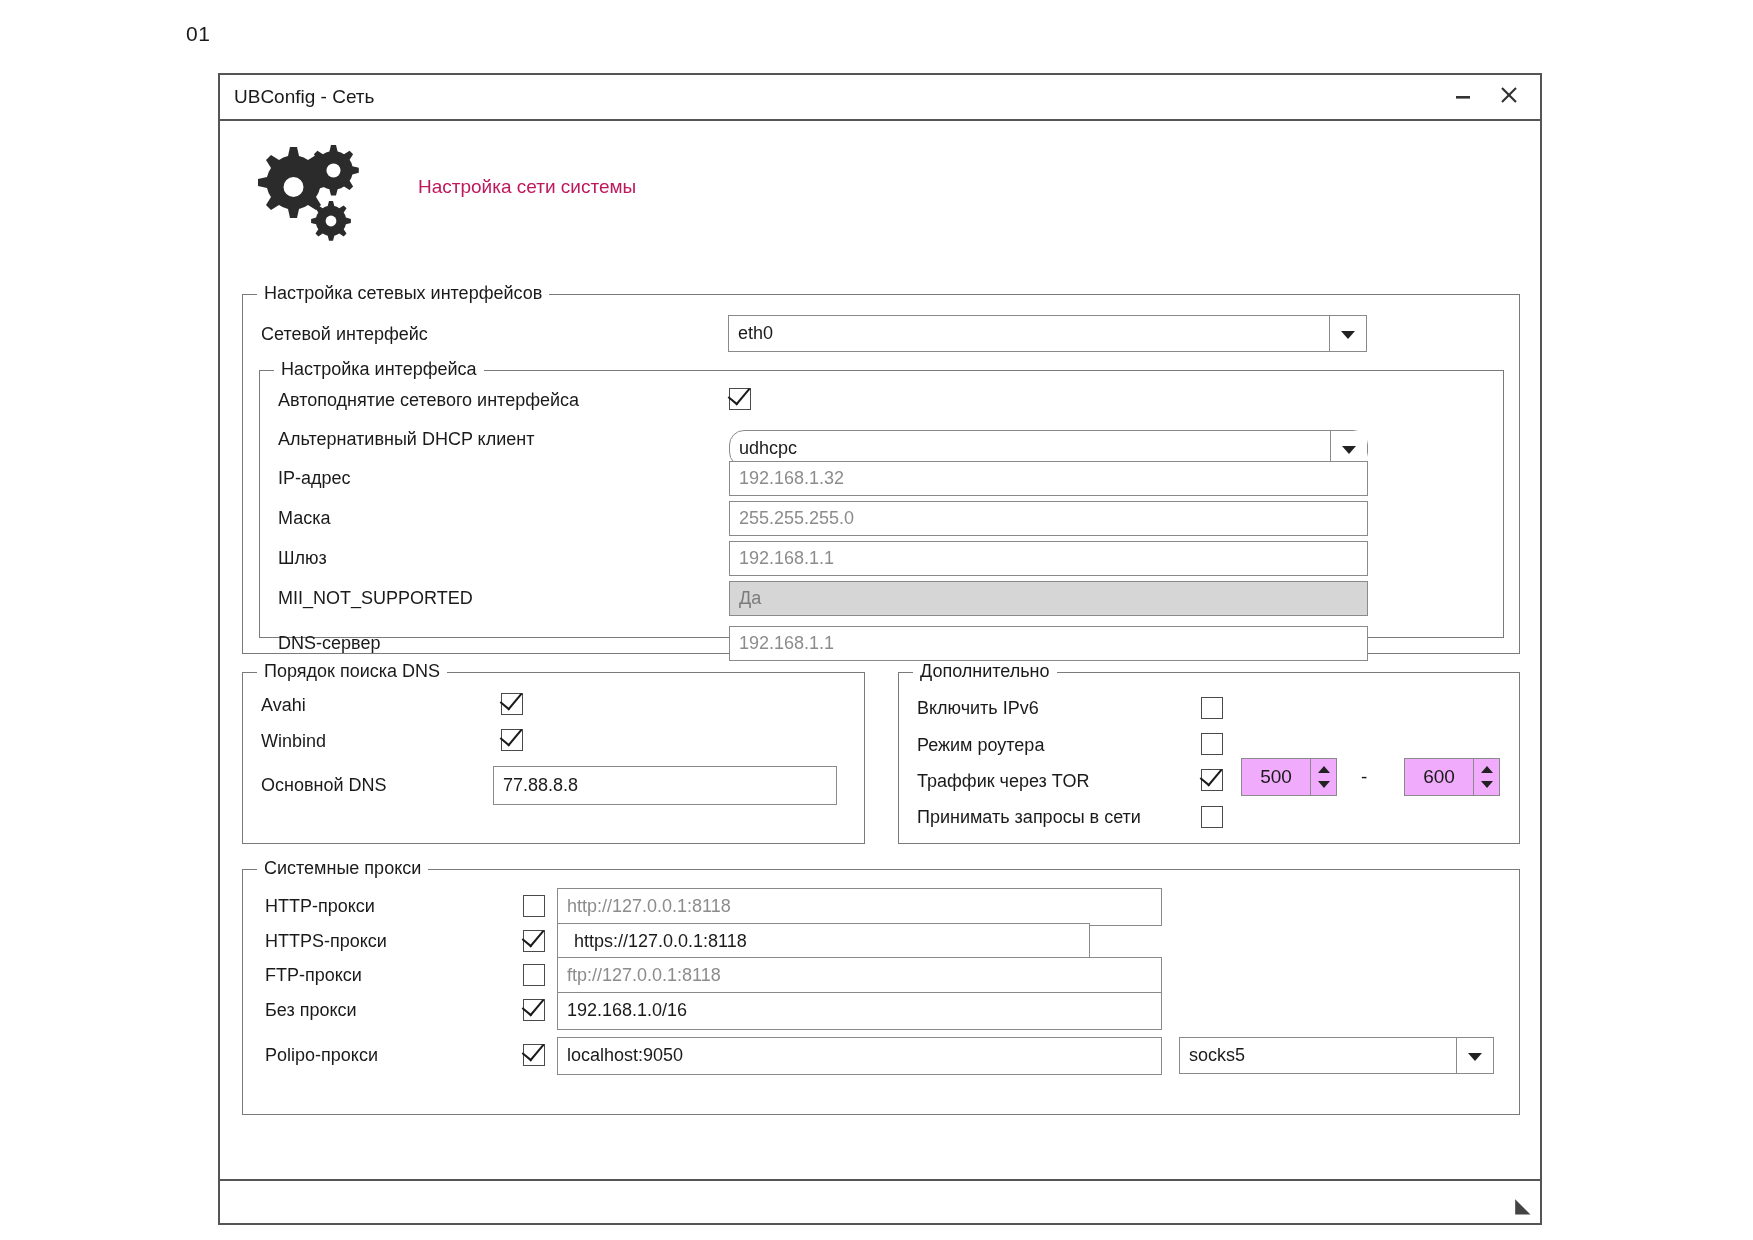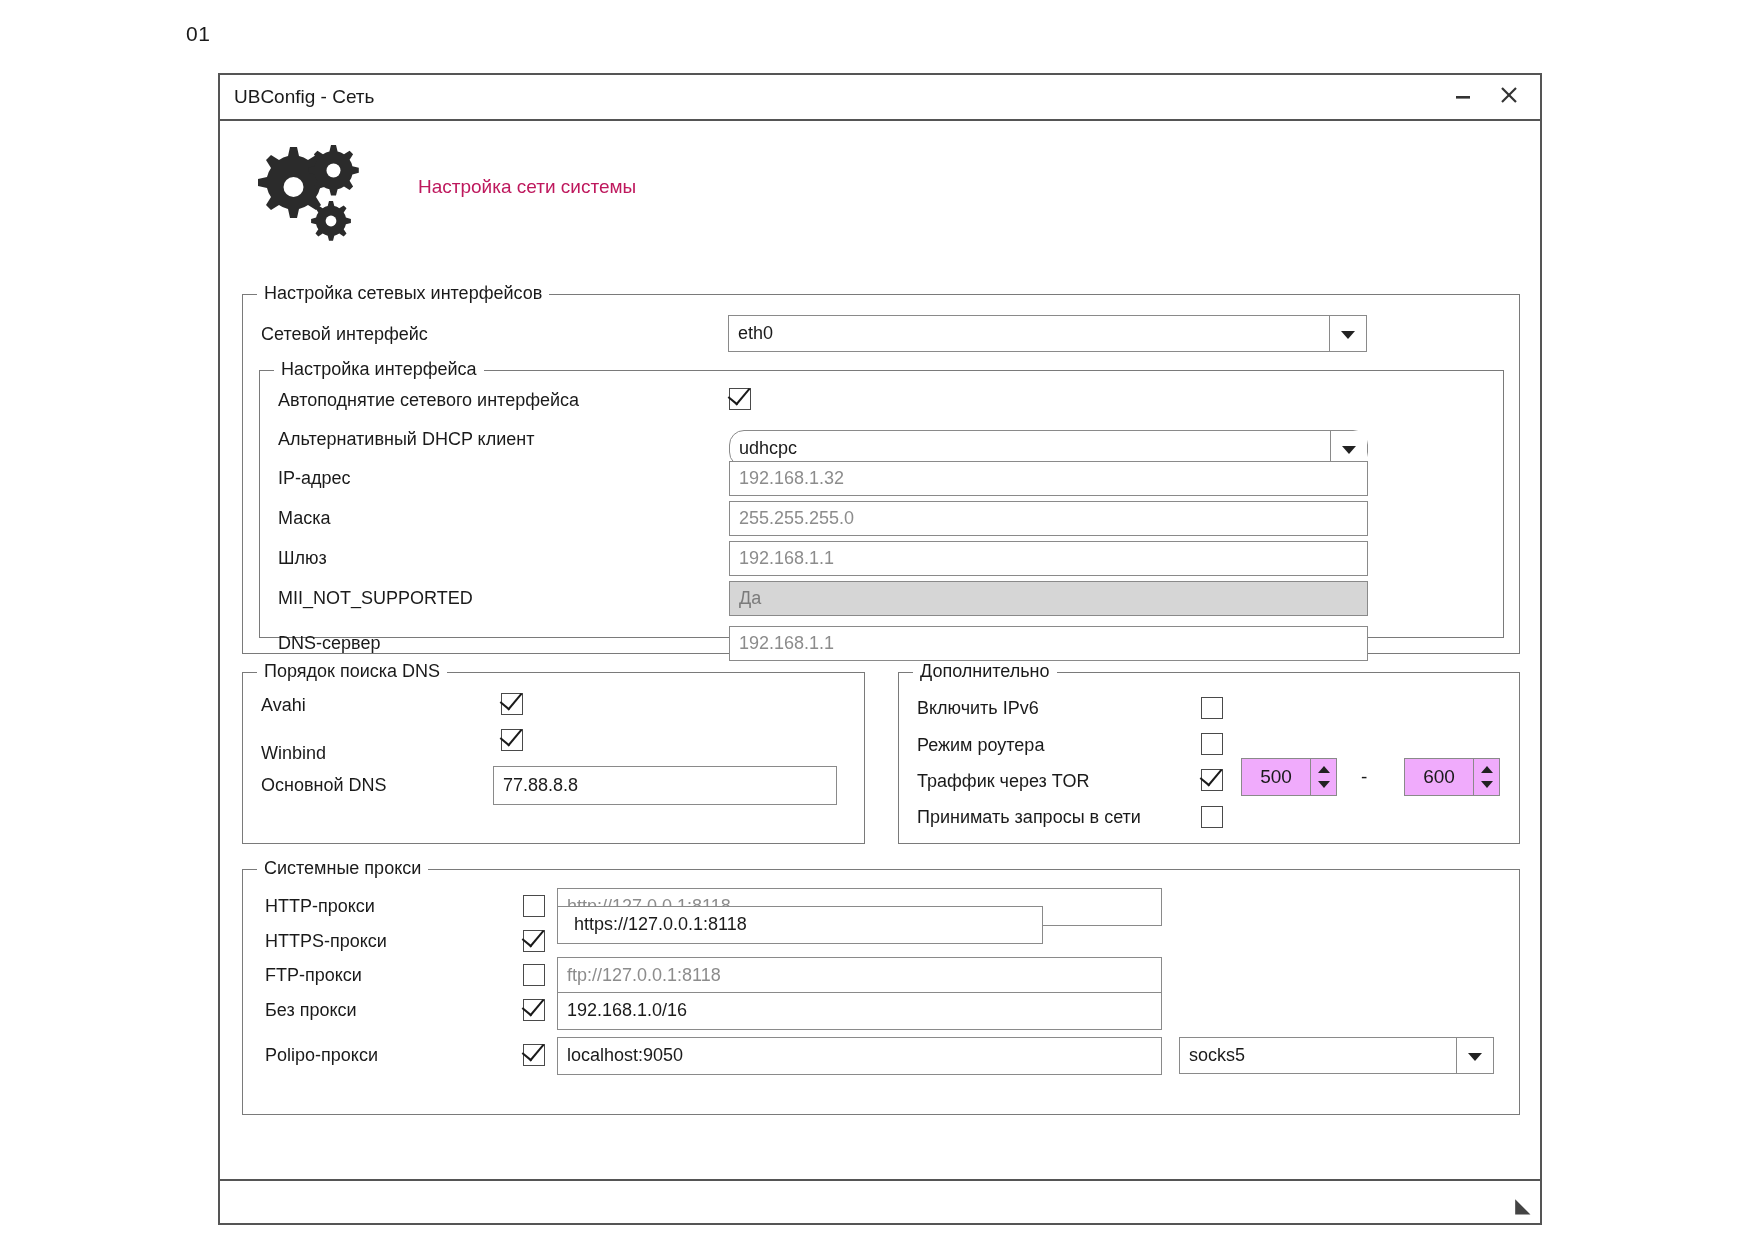--- a/index.html
+++ b/index.html
@@ -333,21 +333,21 @@
         <div class="tinput placeholder" style="left:469px; top:255px; width:639px;">192.168.1.1</div>
       </div>
     </div>
 
     <div class="group" style="left:22px; top:551px; width:623px; height:172px;">
       <span class="legend">Порядок поиска DNS</span>
 
       <span class="lbl" style="left:18px; top:22px;">Avahi</span>
       <span class="cbox checked" style="left:258px; top:20px;"></span>
 
-      <span class="lbl" style="left:18px; top:70px;">Winbind</span>
+      <span class="lbl" style="left:18px; top:58px;">Winbind</span>
       <span class="cbox checked" style="left:258px; top:56px;"></span>
 
       <span class="lbl" style="left:18px; top:102px;">Основной DNS</span>
       <div class="tinput" style="left:250px; top:93px; width:344px; height:39px; line-height:36px;">77.88.8.8</div>
     </div>
 
     <div class="group" style="left:678px; top:551px; width:622px; height:172px;">
       <span class="legend">Дополнительно</span>
 
       <span class="lbl" style="left:18px; top:25px;">Включить IPv6</span>
@@ -374,21 +374,21 @@
 
     <div class="group" style="left:22px; top:748px; width:1278px; height:246px;">
       <span class="legend">Системные прокси</span>
 
       <span class="lbl" style="left:22px; top:26px;">HTTP-прокси</span>
       <span class="cbox" style="left:280px; top:25px;"></span>
       <div class="tinput placeholder" style="left:314px; top:18px; width:605px; height:38px; line-height:35px;">http://127.0.0.1:8118</div>
 
       <span class="lbl" style="left:22px; top:61px;">HTTPS-прокси</span>
       <span class="cbox checked" style="left:280px; top:60px;"></span>
-      <div class="tinput" style="left:314px; top:36px; width:486px; height:38px; line-height:35px;padding-left:16px;">https://127.0.0.1:8118</div>
+      <div class="tinput" style="left:314px; top:53px; width:533px; height:38px; line-height:35px;padding-left:16px;">https://127.0.0.1:8118</div>
 
       <span class="lbl" style="left:22px; top:95px;">FTP-прокси</span>
       <span class="cbox" style="left:280px; top:94px;"></span>
       <div class="tinput placeholder" style="left:314px; top:87px; width:605px; height:38px; line-height:35px;">ftp://127.0.0.1:8118</div>
 
       <span class="lbl" style="left:22px; top:130px;">Без прокси</span>
       <span class="cbox checked" style="left:280px; top:129px;"></span>
       <div class="tinput" style="left:314px; top:122px; width:605px; height:38px; line-height:35px;">192.168.1.0/16</div>
 
       <span class="lbl" style="left:22px; top:175px;">Polipo-прокси</span>

